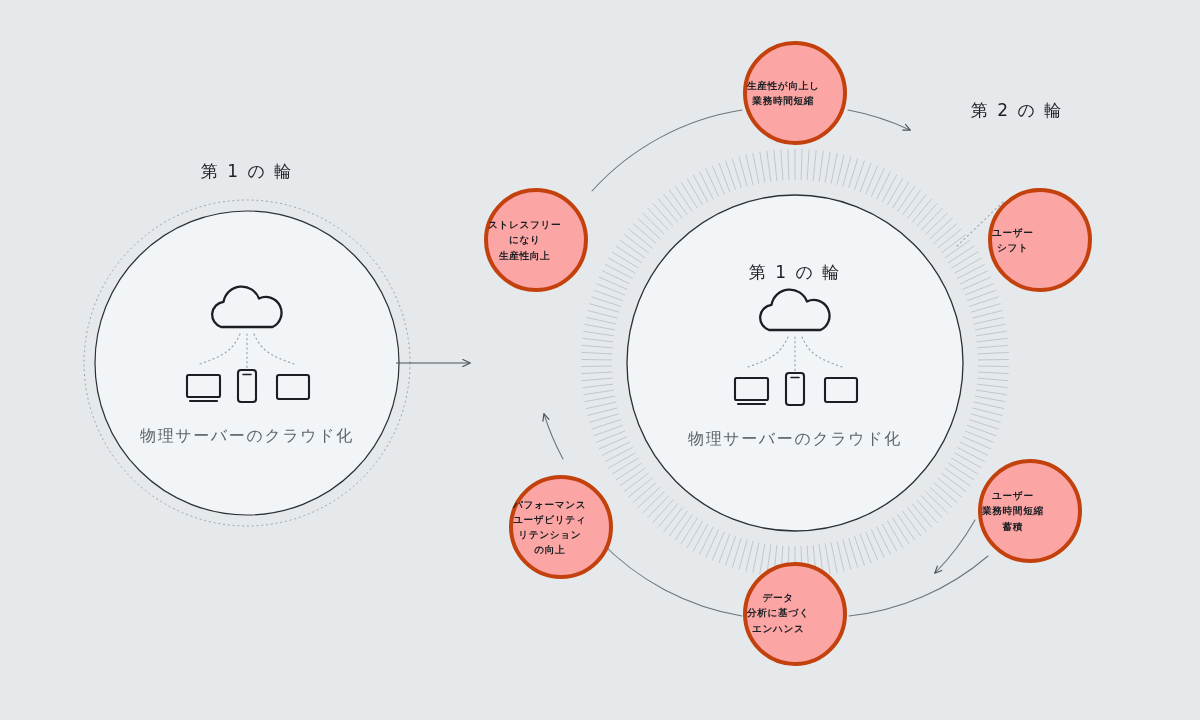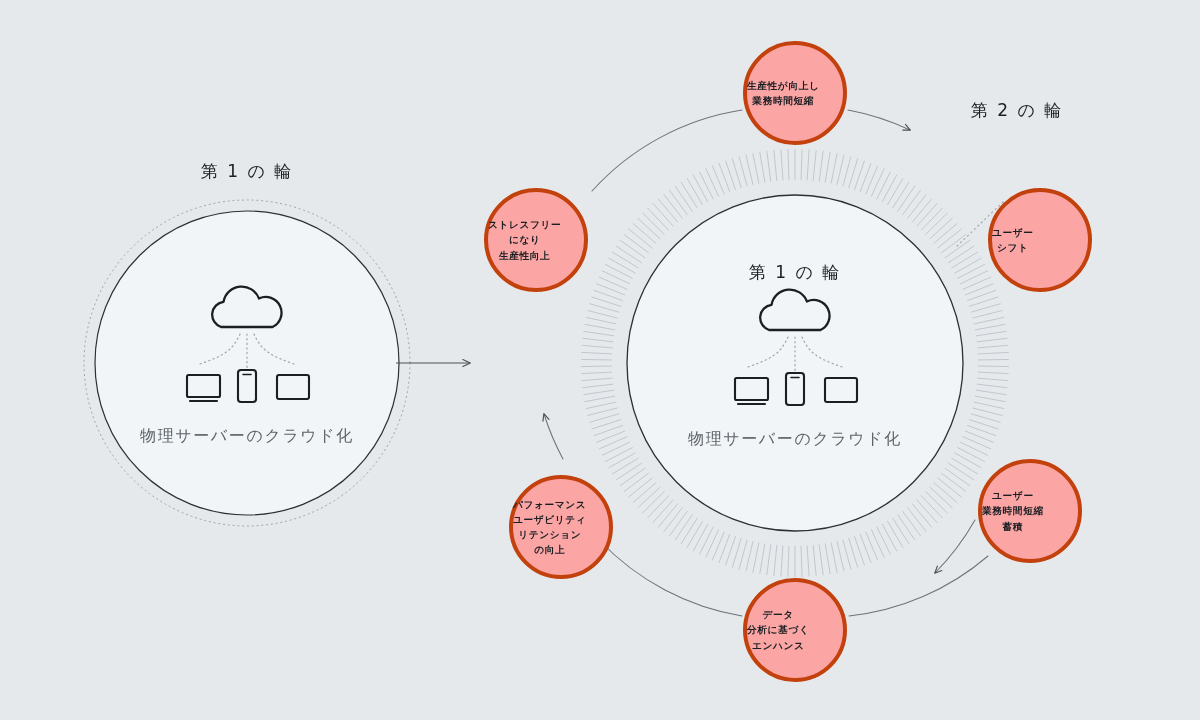--- a/index.html
+++ b/index.html
@@ -362,19 +362,19 @@
         <div class="node-label">パフォーマンス
 ユーザビリティ
 リテンション
 の向上</div>
       </div>
       <div class="node" style="left: 1030px; top: 511px;">
         <div class="node-label">ユーザー
 業務時間短縮
 蓄積</div>
       </div>
-      <div class="node" style="left: 795px; top: 630px;">
+      <div class="node" style="left: 795px; top: 614px; font-family: Liberation Mono, monospace;">
         <div class="node-label">データ
 分析に基づく
 エンハンス</div>
       </div>
     </div>
 </div>
 
 </body></html>

